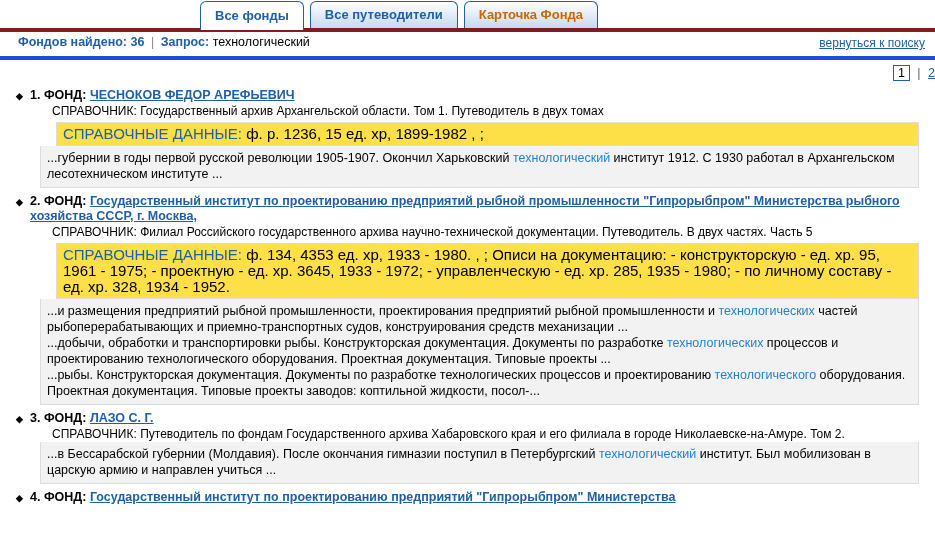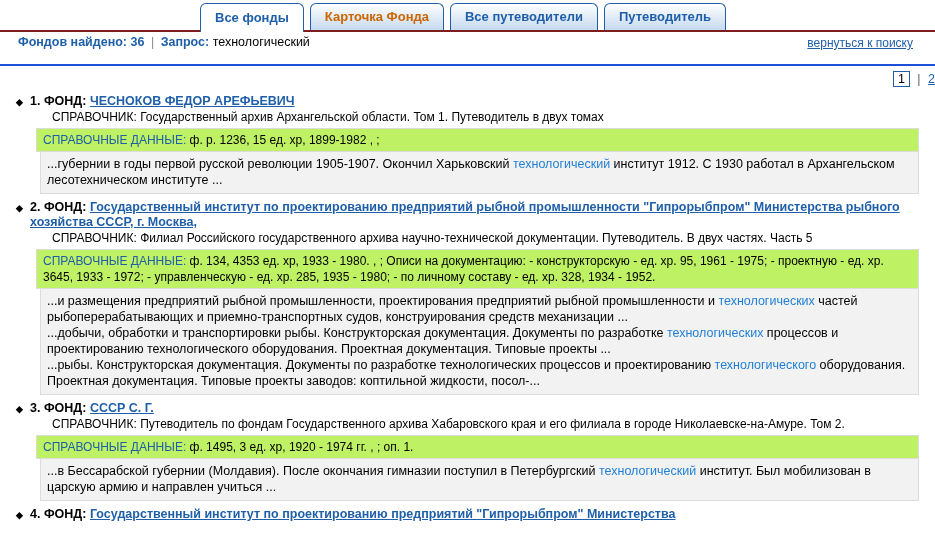--- a/index.html
+++ b/index.html
@@ -19,21 +19,21 @@
     position: relative;
     width: 935px;
     height: 548px;
     overflow: hidden;
   }
 
   
   .tabbar {
     position: relative;
     height: 32px;
-    border-bottom: 2px solid #7f1d1d;
+    border-bottom: 4px solid #7f1d1d;
     display: flex;
     align-items: flex-end;
     padding-left: 200px;
     box-sizing: border-box;
   }
   .tab {
     height: 26px;
     line-height: 26px;
     margin-right: 6px;
     padding: 0 14px;
@@ -55,38 +55,38 @@
     height: 28px;
     line-height: 28px;
   }
   .tab.orange {
     color: #cc6600;
   }
 
   
   .infobar {
     position: relative;
-    height: 34px;
-    border-bottom: 2px solid #1d4ed8;
+    height: 28px;
+    border-bottom: 4px solid #1d4ed8;
     padding: 3px 8px 16px 18px;
     box-sizing: border-box;
     font-size: 12.5px;
     color: #000000;
   }
   .infobar .label {
     color: #1f5fa9;
     font-weight: bold;
   }
   .infobar .sep {
     color: #888888;
     padding: 0 3px;
   }
   .infobar .back {
     position: absolute;
-    right: 22px;
+    right: 10px;
     top: 4px;
     color: #1f5fa9;
     text-decoration: underline;
     cursor: pointer;
     font-size: 12px;
     font-weight: normal;
   }
 
   
   .pager {
@@ -152,25 +152,25 @@
     padding-left: 36px;
     font-size: 12px;
     line-height: 16px;
     color: #000000;
   }
   .guide .g-label {
     font-variant: small-caps;
     font-weight: normal;
   }
   .refbox {
-    margin: 3px 0 0 20px;
-    background: #bef264;
+    margin: 3px 0 0 40px;
+    background: #fde047;
     border: 1px solid #dcdcdc;
     padding: 3px 6px;
-    font-size: 12px;
+    font-size: 15px;
     line-height: 16px;
     color: #000000;
   }
   .refbox .r-label {
     color: #1f5fa9;
     font-variant: small-caps;
   }
   .snipbox {
     margin: 0 0 0 24px;
     background: #f2f2f2;
@@ -192,23 +192,22 @@
     opacity: 1;
   }
 </style>
 </head>
 <body>
 
 <div class="page">
 
   <div class="tabbar">
     <div class="tab active">Все фонды</div>
+    <div class="tab">Все путеводители</div>
     <div class="tab orange">Карточка Фонда</div>
-    <div class="tab">Все путеводители</div>
-    <div class="tab">Путеводитель</div>
   </div>
 
   <div class="infobar">
     <span class="label">Фондов найдено:</span>
     <span class="label">36</span>
     <span class="sep">|</span>
     <span class="label">Запрос:</span>
     <span>технологический</span>
     <span class="back">вернуться к поиску</span>
   </div>
@@ -261,30 +260,26 @@
         <p class="snip"><span>...добычи, обработки и транспортировки рыбы. Конструкторская документация. Документы по разработке </span><span class="hl">технологических</span><span> процессов и проектированию технологического оборудования. Проектная документация. Типовые проекты ...</span></p>
         <p class="snip"><span>...рыбы. Конструкторская документация. Документы по разработке технологических процессов и проектированию </span><span class="hl">технологического</span><span> оборудования. Проектная документация. Типовые проекты заводов: коптильной жидкости, посол-...</span></p>
       </div>
     </div>
 
     <div class="rec">
       <div class="rec-head">
         <span class="bullet">◆</span>
         <span>3.</span>
         <span class="fond-label">ФОНД:</span>
-        <span class="fond-name small-caps">СССР С. Г.</span>
+        <span class="fond-name small-caps">ЛАЗО С. Г.</span>
       </div>
       <div class="guide">
         <span class="g-label">СПРАВОЧНИК:</span>
         <span>Путеводитель по фондам Государственного архива Хабаровского края и его филиала в городе Николаевске-на-Амуре. Том 2.</span>
       </div>
-      <div class="refbox">
-        <span class="r-label">СПРАВОЧНЫЕ ДАННЫЕ:</span>
-        <span>ф. 1495, 3 ед. хр, 1920 - 1974 гг. , ; оп. 1.</span>
-      </div>
       <div class="snipbox">
         <p class="snip"><span>...в Бессарабской губернии (Молдавия). После окончания гимназии поступил в Петербургский </span><span class="hl">технологический</span><span> институт. Был мобилизован в царскую армию и направлен учиться ...</span></p>
       </div>
     </div>
 
     <div class="rec cut-row">
       <div class="rec-head">
         <span class="bullet">◆</span>
         <span>4.</span>
         <span class="fond-label">ФОНД:</span>

